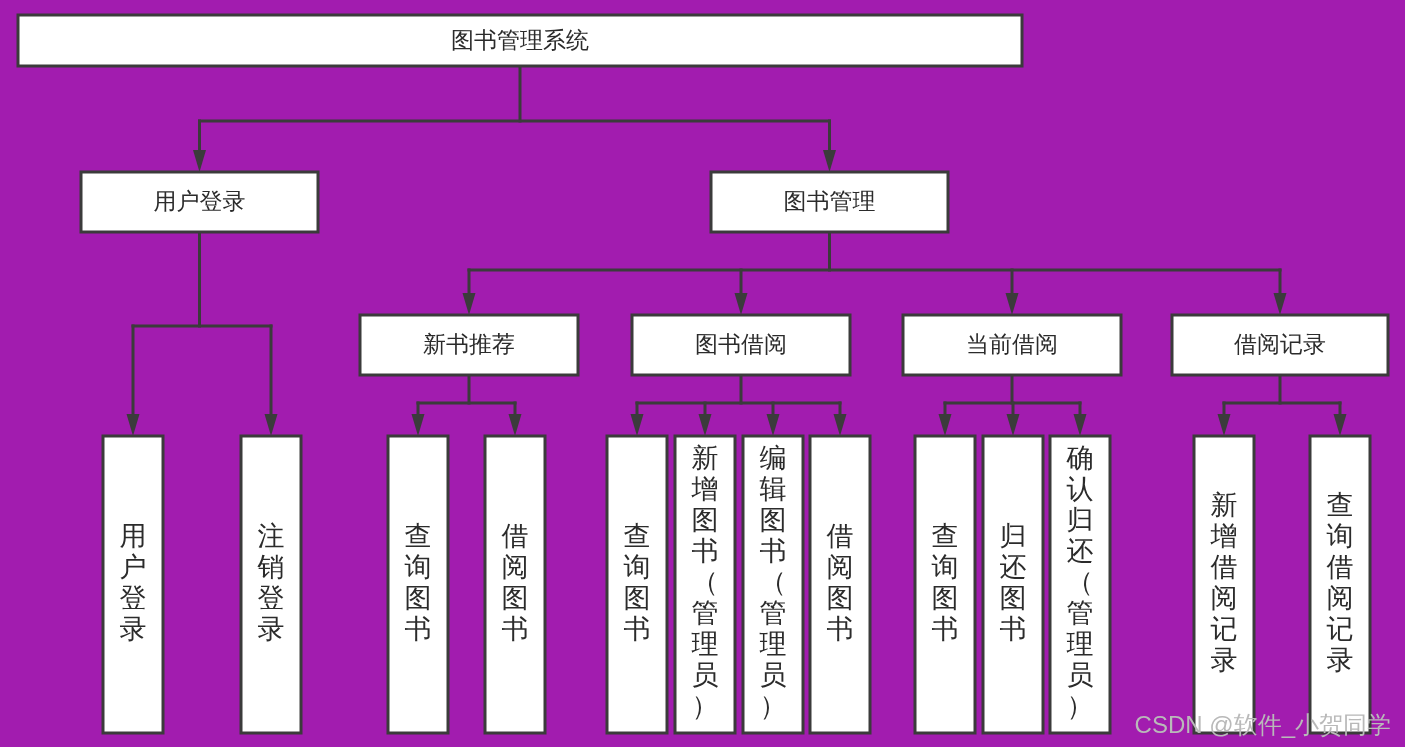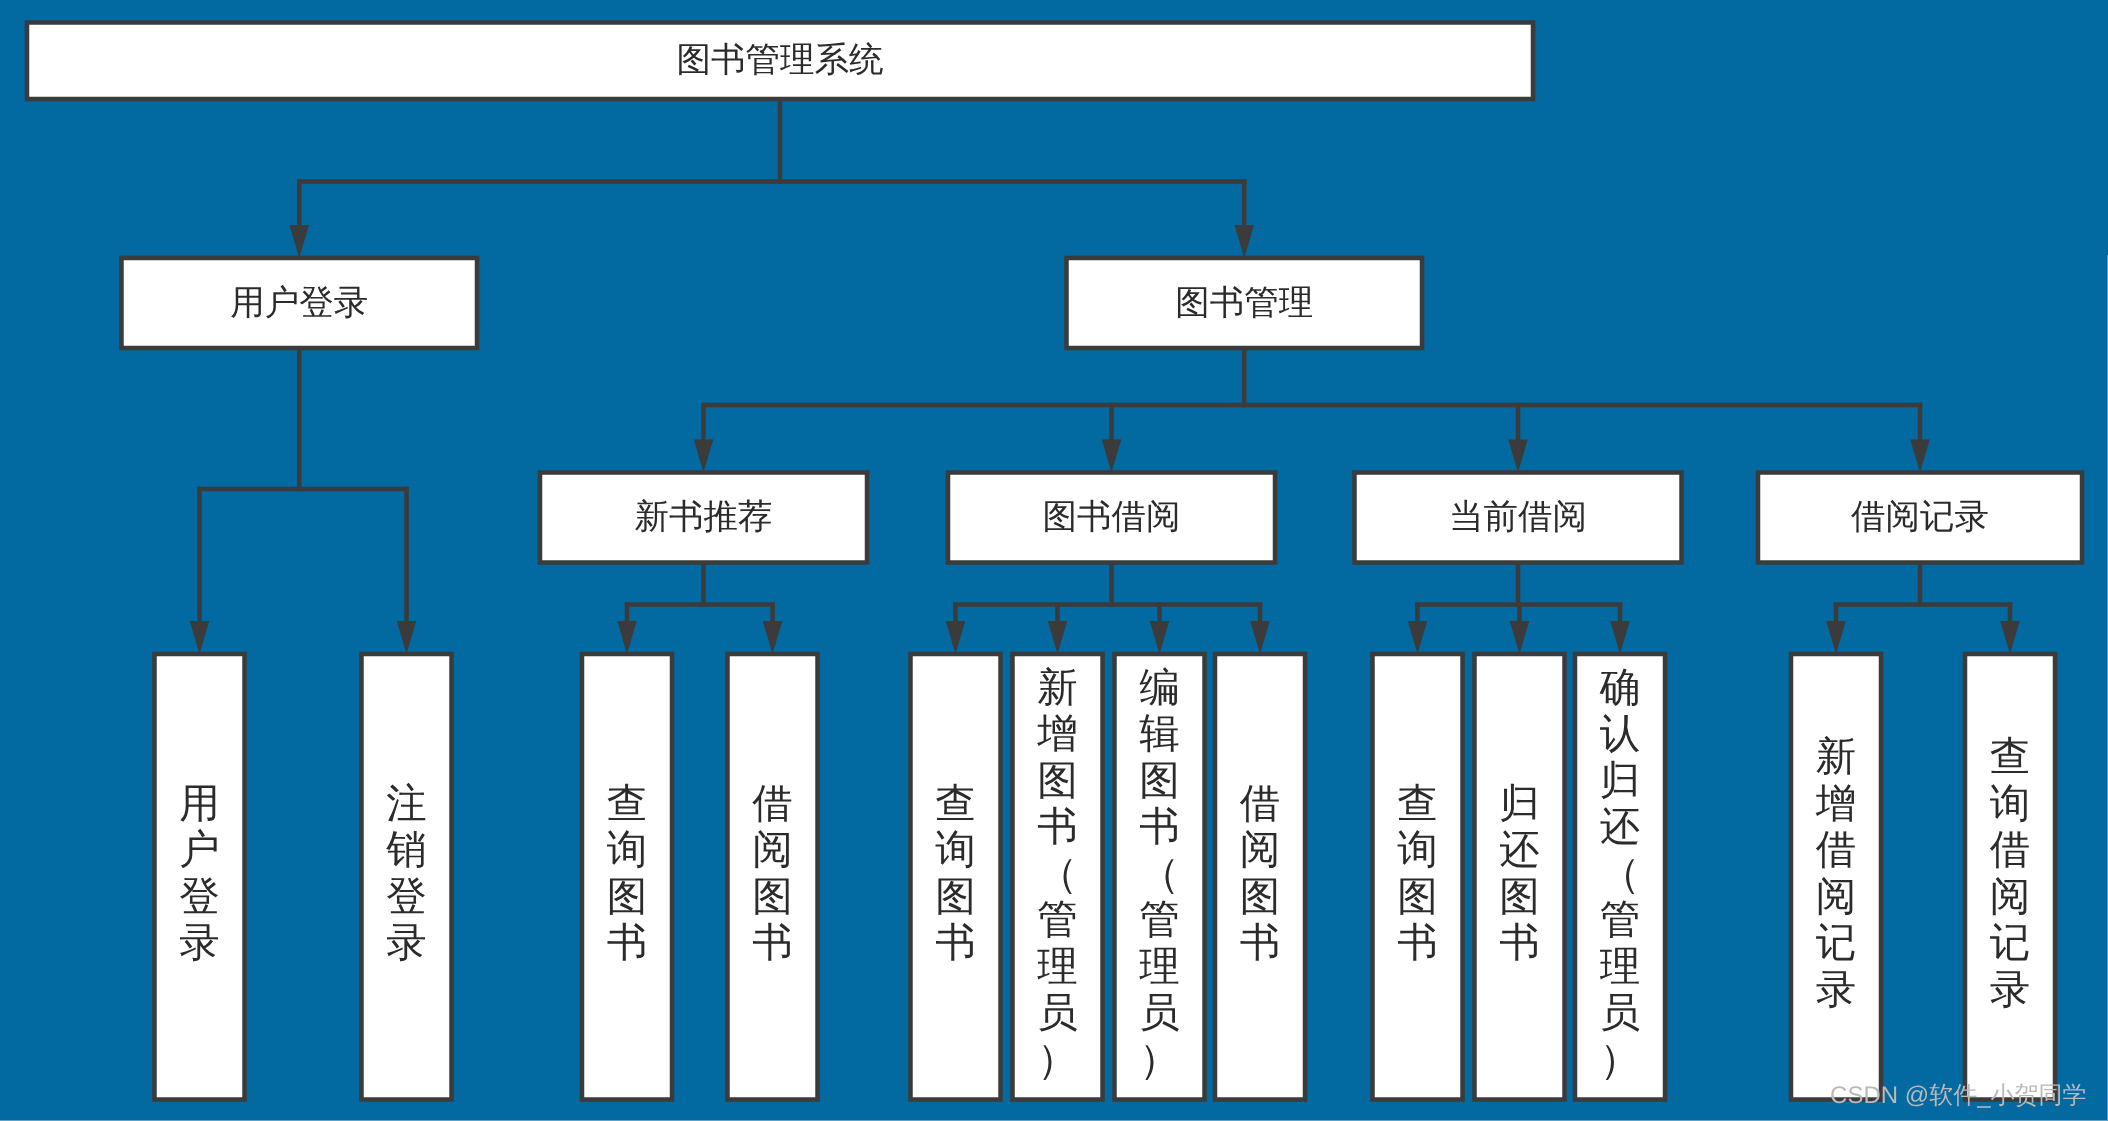--- a/index.html
+++ b/index.html
@@ -10,21 +10,21 @@
   body {
     width: 1405px;
     height: 747px;
     font-family: "Liberation Sans", "DejaVu Sans", sans-serif;
     overflow: hidden;
   }
   #diagram-root {
     position: relative;
     width: 1405px;
     height: 747px;
-    background: #0369a1;
+    background: #a21caf;
   }
   svg#tree-svg {
     position: absolute;
     left: 0;
     top: 0;
     width: 1405px;
     height: 747px;
     display: block;
   }
   .node-box {
@@ -47,21 +47,21 @@
     font-size: 23px;
     fill: #2b2b2b;
     text-anchor: middle;
     dominant-baseline: middle;
   }
   .watermark-text {
     position: absolute;
     right: 14px;
     bottom: 6px;
     font-family: "Liberation Sans", "DejaVu Sans", sans-serif;
-    font-size: 16px;
+    font-size: 24px;
     color: #b9b9b9;
     white-space: nowrap;
     user-select: none;
   }
 </style>
 </head>
 <body>
 
 <div id="diagram-root">
 

